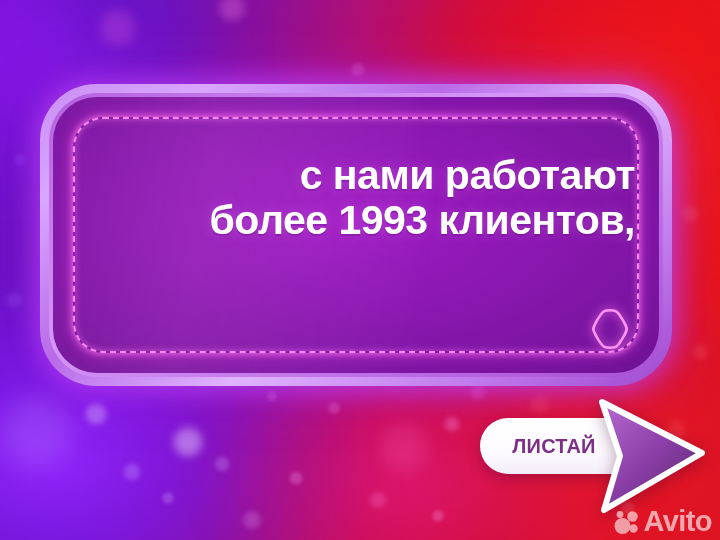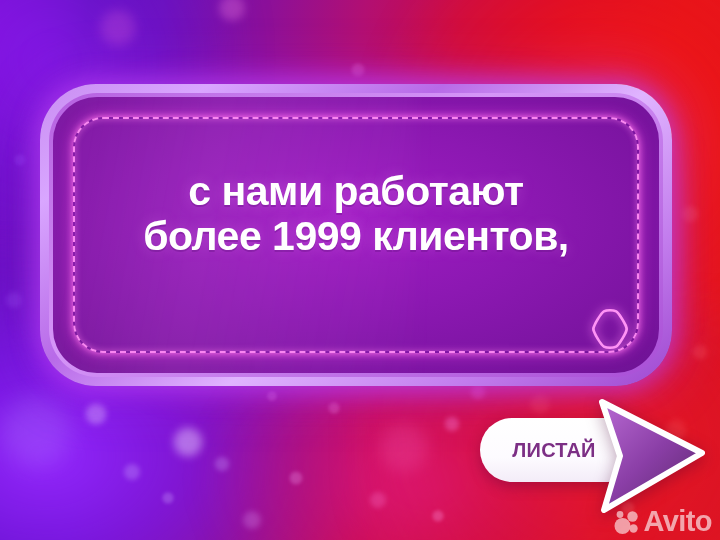--- a/index.html
+++ b/index.html
@@ -174,41 +174,41 @@
     width: 42px;
     height: 40px;
   }
   .play-badge svg { display: block; overflow: visible; }
 
   
   .headline {
     position: absolute;
     left: 0;
     right: 0;
-    top: 72px;
-    text-align: center;
+    top: 56px;
+    text-align: right;
     color: #ffffff;
     font-weight: 900;
     font-size: 41px;
     line-height: 1.09;
     letter-spacing: -0.5px;
     text-shadow:
       0 2px 0 rgba(90,10,120,0.30),
       0 0 14px rgba(255,160,255,0.25);
     padding: 0 24px;
   }
   .headline .ln { display: block; white-space: nowrap; }
 
   
   .swipe {
     position: absolute;
     left: 480px;
     top: 418px;
     width: 160px;
-    height: 64px;
+    height: 56px;
   }
   .swipe-pill {
     position: absolute;
     inset: 0;
     background: linear-gradient(180deg, #ffffff 0%, #fdfbff 62%, #f3ecf8 100%);
     border-radius: 38px;
     box-shadow: 0 5px 14px rgba(60,0,60,0.30);
   }
   .swipe-text {
     position: absolute;
@@ -302,21 +302,21 @@
   <div class="phone">
     <div class="phone-glow"></div>
     <div class="phone-outer"></div>
     <div class="phone-bezel"></div>
     <div class="phone-screen">
       <div class="screen-sheen"></div>
       <div class="neon-dash"></div>
 
       <div class="headline">
         <span class="ln">с нами работают</span>
-        <span class="ln">более 1999 клиентов,</span>
+        <span class="ln">более 1993 клиентов,</span>
       </div>
 
       <div class="play-badge">
         <svg width="42" height="40" viewBox="0 0 42 40" fill="none">
           <path d="M21 3.4 C24.4 3.4 37.3 11.2 38.7 14 C40.1 16.8 40.1 23.2 38.7 26 C37.3 28.8 24.4 36.6 21 36.6 C17.6 36.6 4.7 28.8 3.3 26 C1.9 23.2 1.9 16.8 3.3 14 C4.7 11.2 17.6 3.4 21 3.4 Z" transform="rotate(90 21 20)" stroke="#ff93f5" stroke-width="2.6" fill="none" style="filter: drop-shadow(0 0 5px rgba(255,130,245,0.95));"></path>
         </svg>
       </div>
     </div>
   </div>
 

